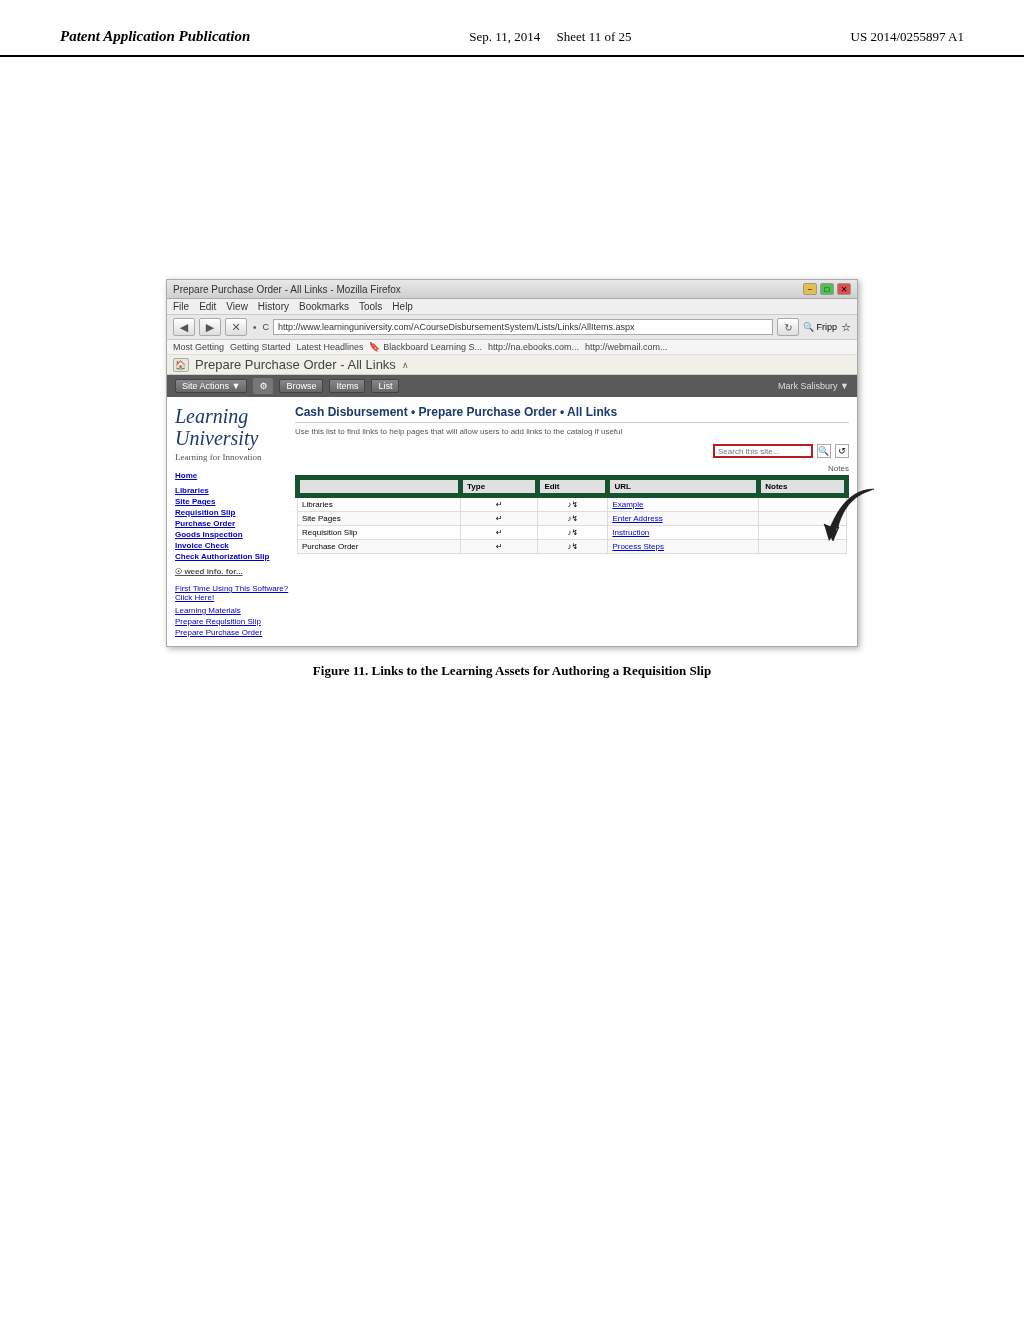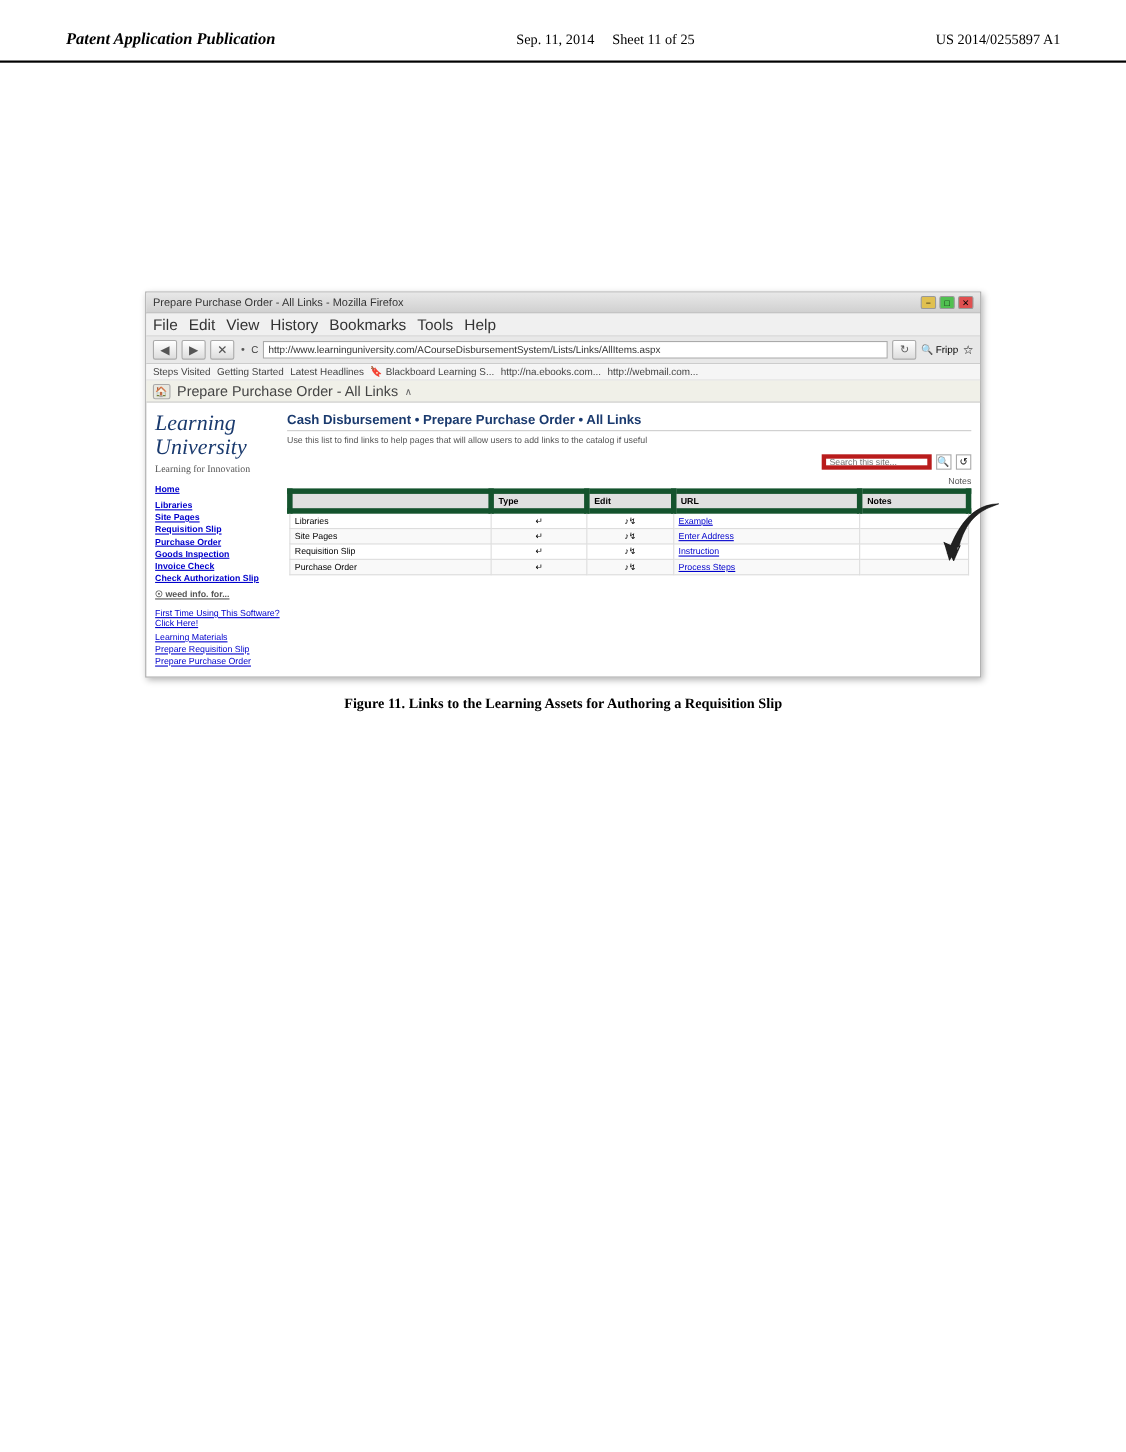--- a/index.html
+++ b/index.html
@@ -39,22 +39,22 @@
     
     .main-content {
       padding: 20px 60px 20px 60px;
     }
 
     
     .browser-window {
       border: 1px solid #aaa;
       background: #fff;
       box-shadow: 2px 2px 6px rgba(0,0,0,0.3);
-      margin: 0 auto;
-      width: 760px;
+      margin: 14px auto;
+      width: 692px;
       font-family: Arial, sans-serif;
       font-size: 10px;
     }
 
     .browser-titlebar {
       background: linear-gradient(to bottom, #e8e8e8, #d0d0d0);
       border-bottom: 1px solid #aaa;
       padding: 3px 6px;
       display: flex;
       align-items: center;
@@ -82,21 +82,21 @@
       cursor: pointer;
     }
     .title-btn.close { background: #e05050; }
     .title-btn.minimize { background: #e0c050; }
     .title-btn.maximize { background: #50c050; }
 
     .browser-menubar {
       background: #f0f0f0;
       border-bottom: 1px solid #ccc;
       padding: 2px 6px;
-      font-size: 14px;
+      font-size: 10px;
       display: flex;
       gap: 10px;
       color: #333;
     }
 
     .browser-toolbar {
       background: #e8e8e8;
       border-bottom: 1px solid #ccc;
       padding: 3px 6px;
       display: flex;
@@ -230,21 +230,21 @@
       margin-bottom: 8px;
     }
     .lms-search-bar {
       display: flex;
       justify-content: flex-end;
       align-items: center;
       gap: 4px;
       margin-bottom: 6px;
     }
     .lms-search-input {
-      border: 4px solid #b91c1c;
+      border: 2px solid #b91c1c;
       height: 14px;
       width: 100px;
       font-size: 8px;
       padding: 0 3px;
     }
 
     .lms-table {
       width: 100%;
       border-collapse: collapse;
       font-size: 8px;
@@ -344,34 +344,46 @@
         <input class="address-bar" value="http://www.learninguniversity.com/ACourseDisbursementSystem/Lists/Links/AllItems.aspx" readonly="" style="">
         <div class="nav-btn" style="font-size:10px;">↻</div>
         <div style="display:flex;align-items:center;gap:2px;font-size:9px;">
           <span>🔍</span>
           <span>Fripp</span>
         </div>
         <div style="font-size:11px;cursor:pointer;">☆</div>
       </div>
 
       <div class="browser-bookmarks">
-        <span>Steps Visited</span>
+        <span>Most Getting</span>
         <span>Getting Started</span>
         <span>Latest Headlines</span>
         <span>🔖 Blackboard Learning S...</span>
         <span>http://na.ebooks.com...</span>
         <span>http://webmail.com...</span>
       </div>
 
       <div style="background:#f0f0e8;border-bottom:1px solid #ccc;padding:2px 6px;display:flex;align-items:center;gap:6px;font-size:9px;">
         <div style="width:16px;height:14px;background:#e8e8e0;border:1px solid #aaa;border-radius:2px;display:flex;align-items:center;justify-content:center;font-size:9px;">🏠</div>
         <span style="font-size:13px;color:#444;">Prepare Purchase Order - All Links</span>
         <span style="font-size:9px;color:#666;">∧</span>
       </div>
 
+      <div class="lms-nav-bar">
+        <div class="lms-nav-left">
+          <div class="lms-nav-btn">Site Actions ▼</div>
+          <div style="width:20px;height:16px;background:#777;border-radius:2px;display:flex;align-items:center;justify-content:center;">
+            <span style="color:#fff;font-size:9px;">⚙</span>
+          </div>
+          <div class="lms-nav-btn">Browse</div>
+          <div class="lms-nav-btn">Items</div>
+          <div class="lms-nav-btn">List</div>
+        </div>
+        <div class="lms-nav-right">Mark Salisbury ▼</div>
+      </div>
 
       <div class="lms-body">
 
         <div class="lms-sidebar">
           <div class="lms-logo">
             <div class="lms-logo-main">
               <div>Learning</div>
               <div>University</div>
             </div>
             <div class="lms-logo-sub">Learning for Innovation</div>

